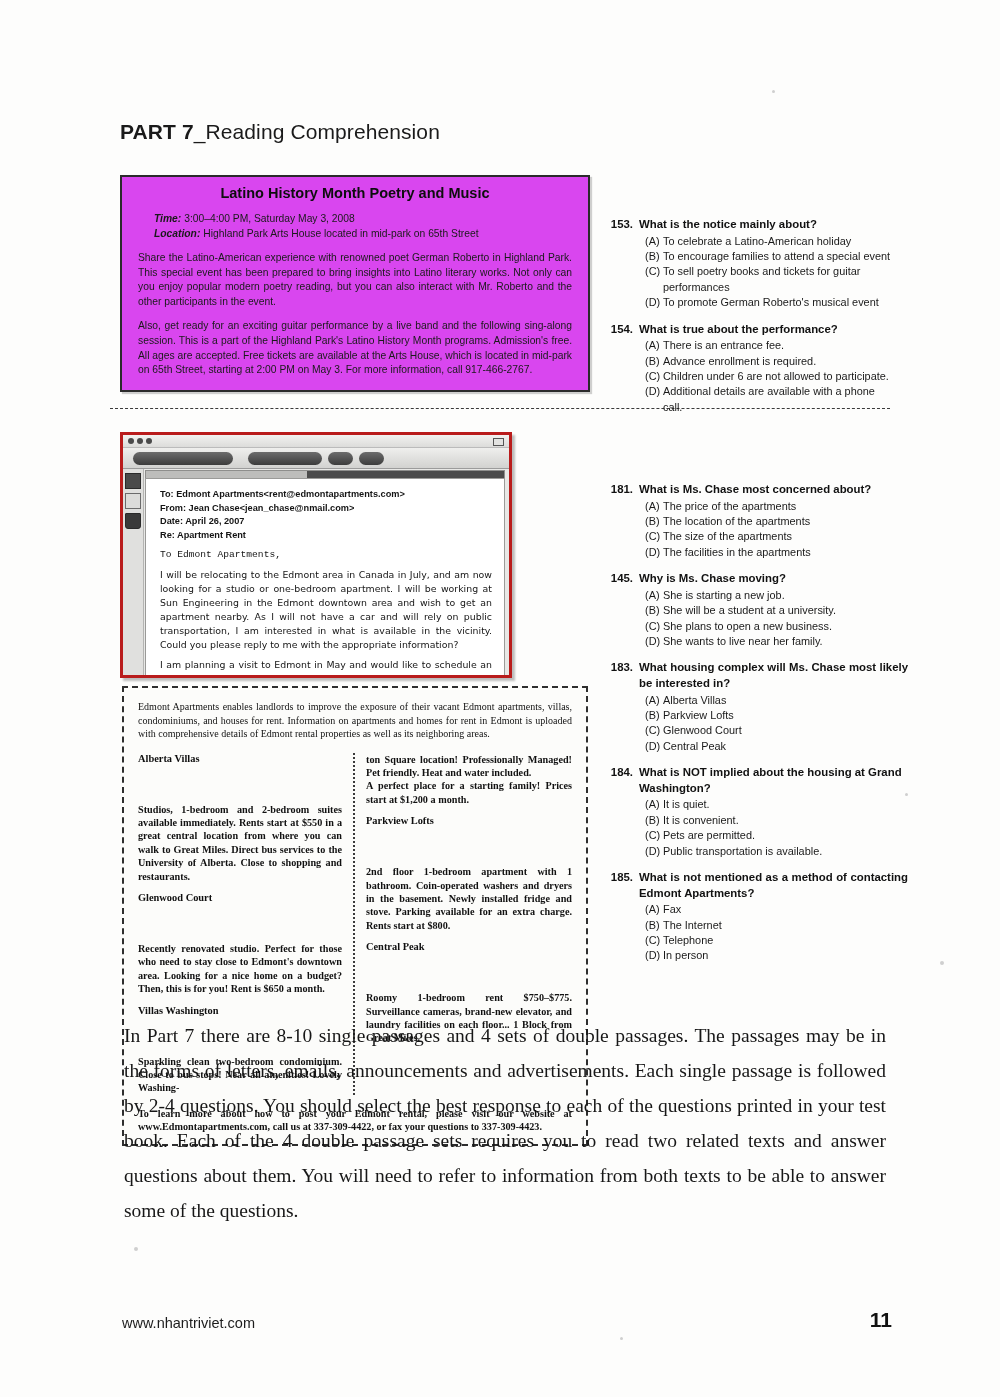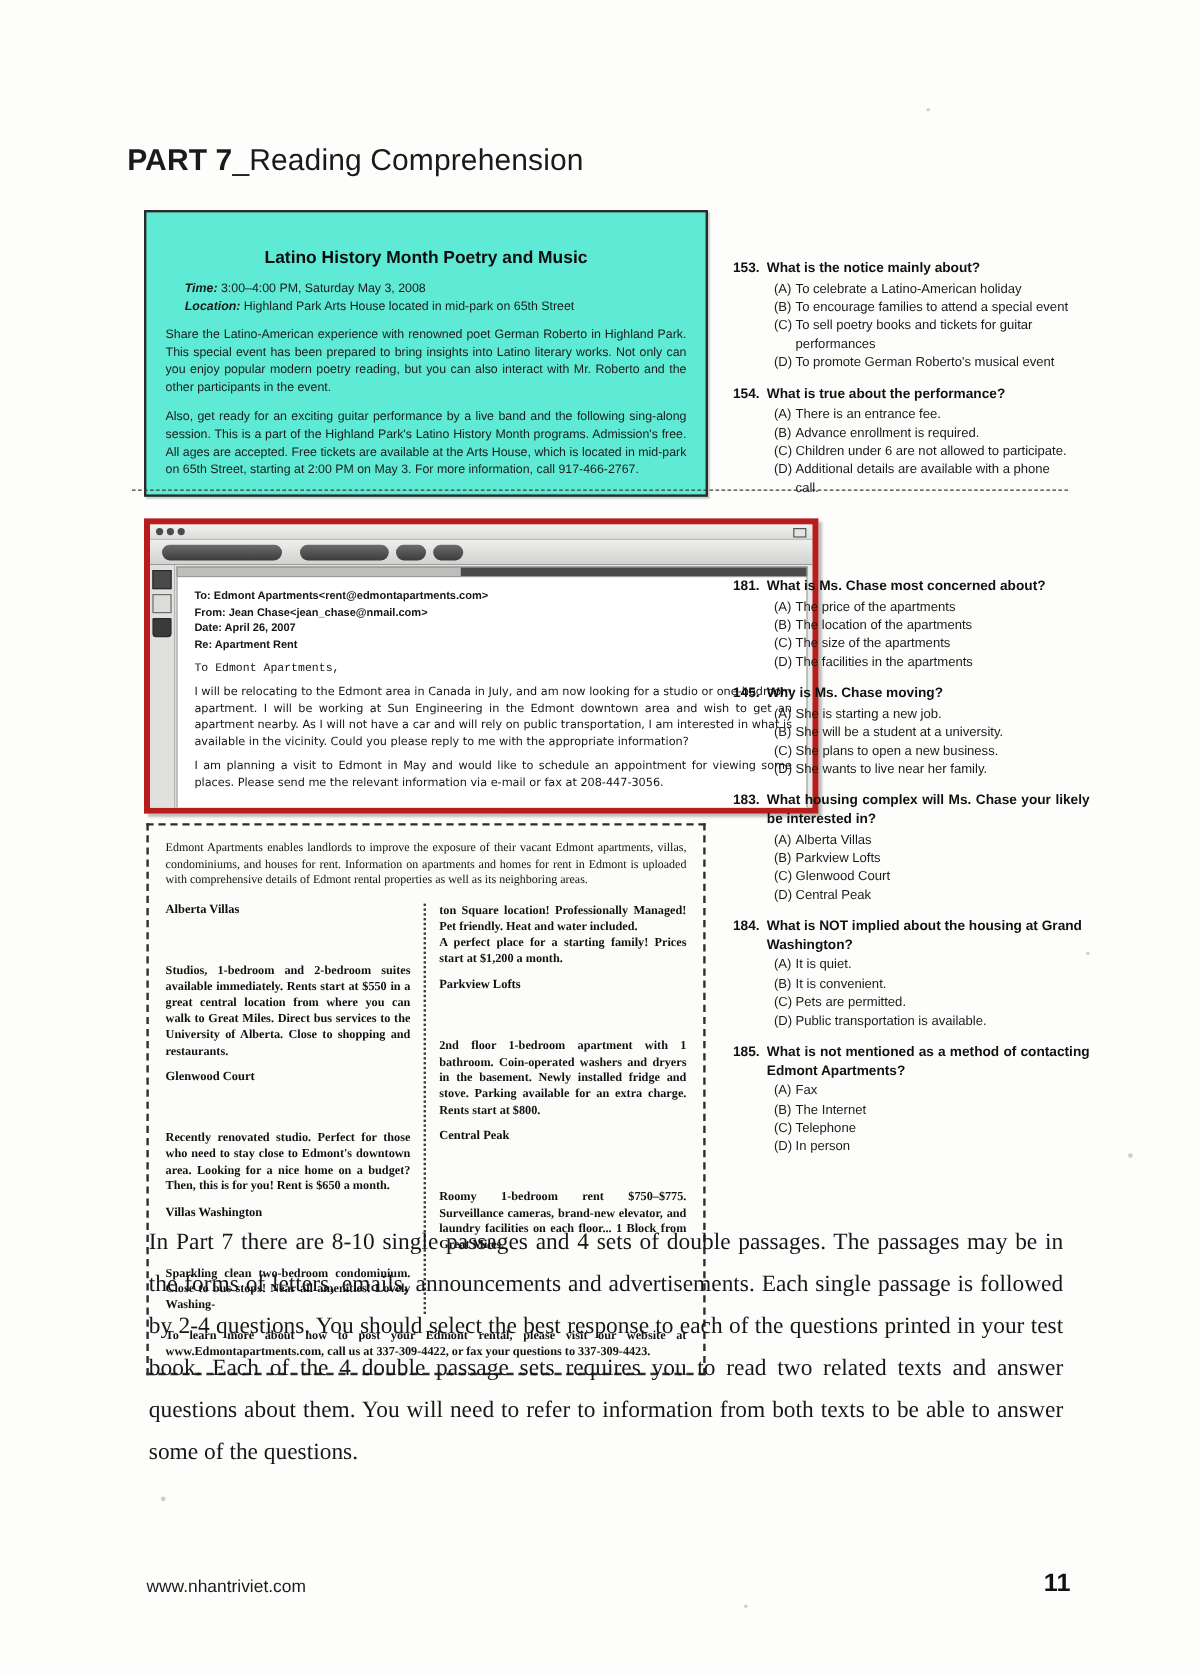--- a/index.html
+++ b/index.html
@@ -17,39 +17,39 @@
   }
   .page {
     position: absolute;
     inset: 0;
     background: #fdfdfc;
   }
 
   
   .part-title {
     position: absolute;
-    left: 106px;
+    left: 120px;
     top: 120px;
-    font-size: 25px;
+    font-size: 21px;
     letter-spacing: 0.1px;
     color: #1a1a1a;
   }
   .part-title .b { font-weight: bold; }
   .part-title .n { font-weight: normal; }
 
   
   .notice-box {
     position: absolute;
     left: 120px;
     top: 175px;
     width: 470px;
     box-sizing: border-box;
     border: 2.5px solid #2b2b2b;
-    background: #5eead4;
-    padding: 28px 16px 12px 16px;
+    background: #d946ef;
+    padding: 6px 16px 12px 16px;
     box-shadow: 2px 2px 1px rgba(0,0,0,0.18);
   }
   .notice-title {
     text-align: center;
     font-weight: bold;
     font-size: 14.5px;
     margin: 2px 0 10px 0;
     color: #0d0d0d;
   }
   .notice-meta {
@@ -74,24 +74,24 @@
     top: 408px;
     width: 780px;
     border-top: 1.5px dashed #3a3a3a;
   }
 
   
   .mailwin {
     position: absolute;
     left: 120px;
     top: 432px;
-    width: 562px;
+    width: 392px;
     height: 246px;
     background: #e8e8e6;
-    border: 5px solid #b91c1c;
+    border: 3px solid #b91c1c;
     box-shadow: 3px 3px 2px rgba(0,0,0,0.25);
     box-sizing: border-box;
     overflow: hidden;
   }
   .mailwin-titlebar {
     height: 12px;
     background: linear-gradient(#f2f2f0, #dcdcda);
     position: relative;
     border-bottom: 1px solid #bbb;
   }
@@ -510,21 +510,21 @@
         <div class="choice">
           <span class="ltr">(D)</span>
           <span class="ctxt">She wants to live near her family.</span>
         </div>
       </div>
     </div>
 
     <div class="qblock">
       <div class="qrow">
         <div class="qnum">183.</div>
-        <div class="qtext justify">What housing complex will Ms. Chase your likely be interested in?</div>
+        <div class="qtext justify">What housing complex will Ms. Chase most likely be interested in?</div>
       </div>
       <div class="choices">
         <div class="choice">
           <span class="ltr">(A)</span>
           <span class="ctxt">Alberta Villas</span>
         </div>
         <div class="choice">
           <span class="ltr">(B)</span>
           <span class="ctxt">Parkview Lofts</span>
         </div>

